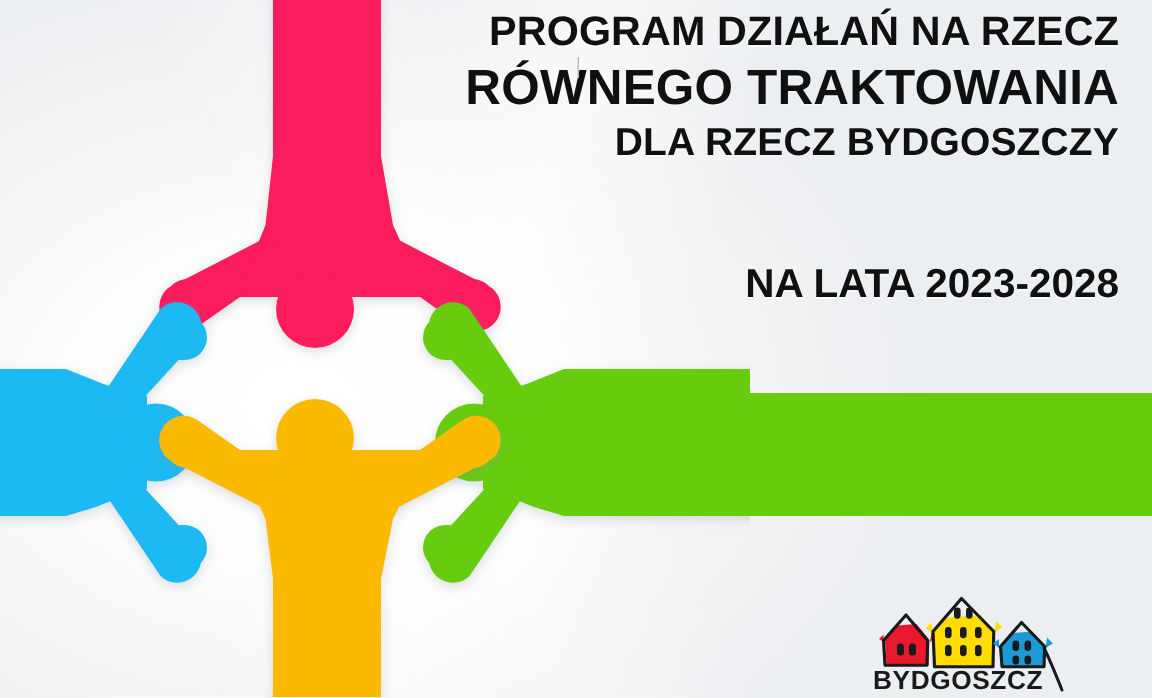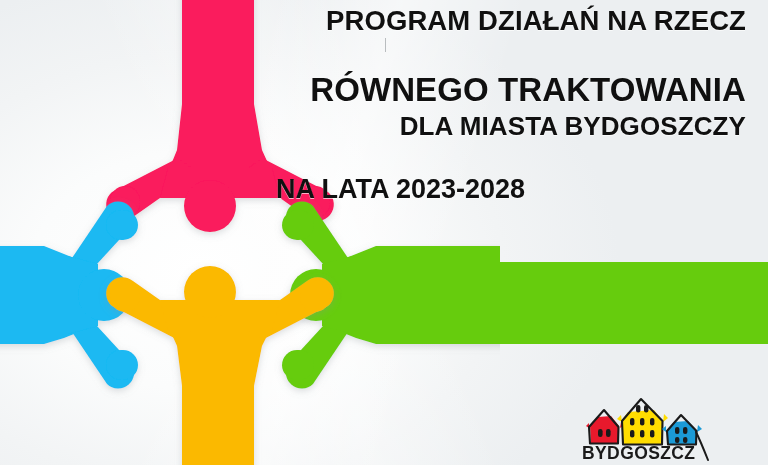--- a/index.html
+++ b/index.html
@@ -44,27 +44,28 @@
     color:#101010;
   }
   .hl-line {
     display:block;
     font-weight:bold;
     letter-spacing:.1px;
     white-space:nowrap;
     text-shadow:0 1px 0 rgba(255,255,255,.65);
   }
   .hl-1 { font-size:27.5px; line-height:34px; }
-  .hl-2 { font-size:33px;   line-height:40px;margin-top:32px; }
+  .hl-2 { font-size:33px;   line-height:40px; }
   .hl-3 { font-size:26px;   line-height:33px; }
   .years {
     position:absolute;
     right:22px;
     top:172px;
     width:470px;
+    text-align:right;
     font-size:27px;
     font-weight:bold;
     line-height:34px;
     white-space:nowrap;
     color:#101010;
     text-shadow:0 1px 0 rgba(255,255,255,.65);
   }
   
   .hairline {
     position:absolute;
@@ -148,21 +149,21 @@
     </svg>
   </div>
 
   <svg style="position:absolute;left:460px;top:262px;width:308px;height:82px;" width="308" height="82" viewBox="0 0 308 82">
     <path d="M0,0 L308,0 L308,82 L0,82 Z" fill="#66cc0d"></path>
   </svg>
 
   <div class="headline">
     <span class="hl-line hl-1">PROGRAM DZIAŁAŃ NA RZECZ</span>
     <span class="hl-line hl-2">RÓWNEGO TRAKTOWANIA</span>
-    <span class="hl-line hl-3">DLA MIASTA BYDGOSZCZY</span>
+    <span class="hl-line hl-3">DLA RZECZ BYDGOSZCZY</span>
   </div>
   <div class="hairline"></div>
 
   <div class="years">NA LATA 2023-2028</div>
 
   <div class="logo">
     <svg width="140" height="66" viewBox="0 0 140 66" xmlns="http://www.w3.org/2000/svg">
 
       <g>
         <path d="M20,21 L12,30 L13,47 L41,47 L41,30 L33,20 Z" fill="#e8192c"></path>

